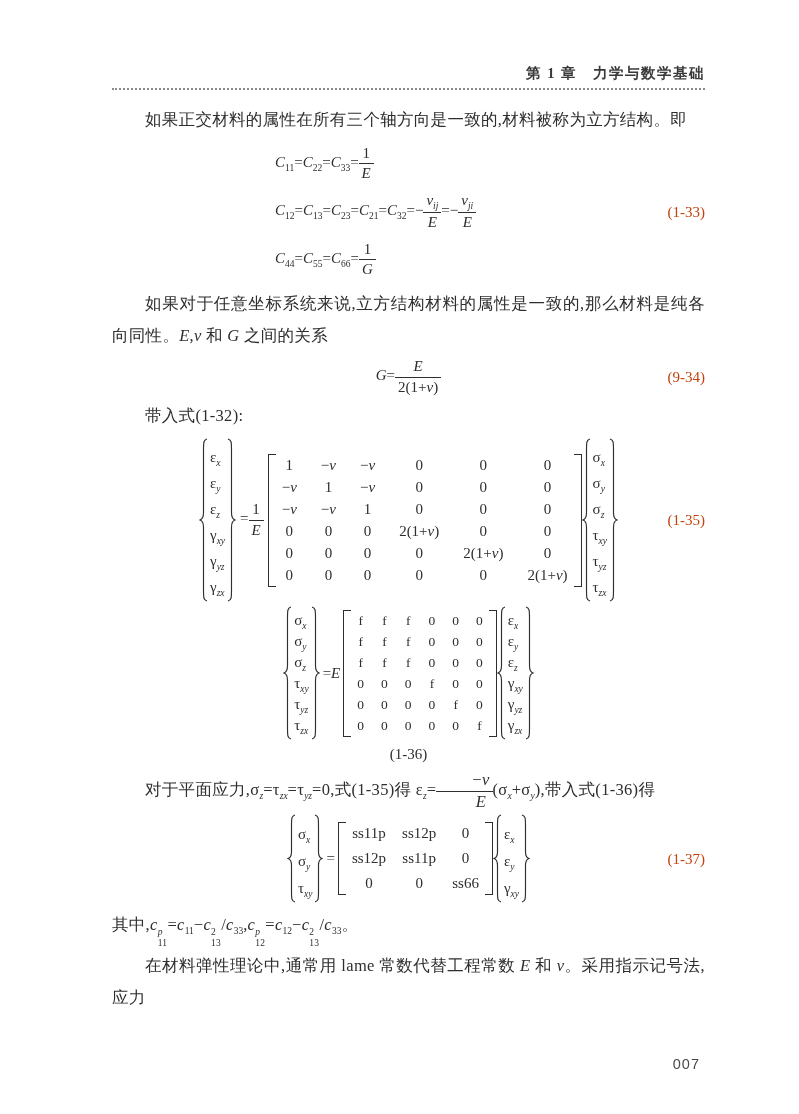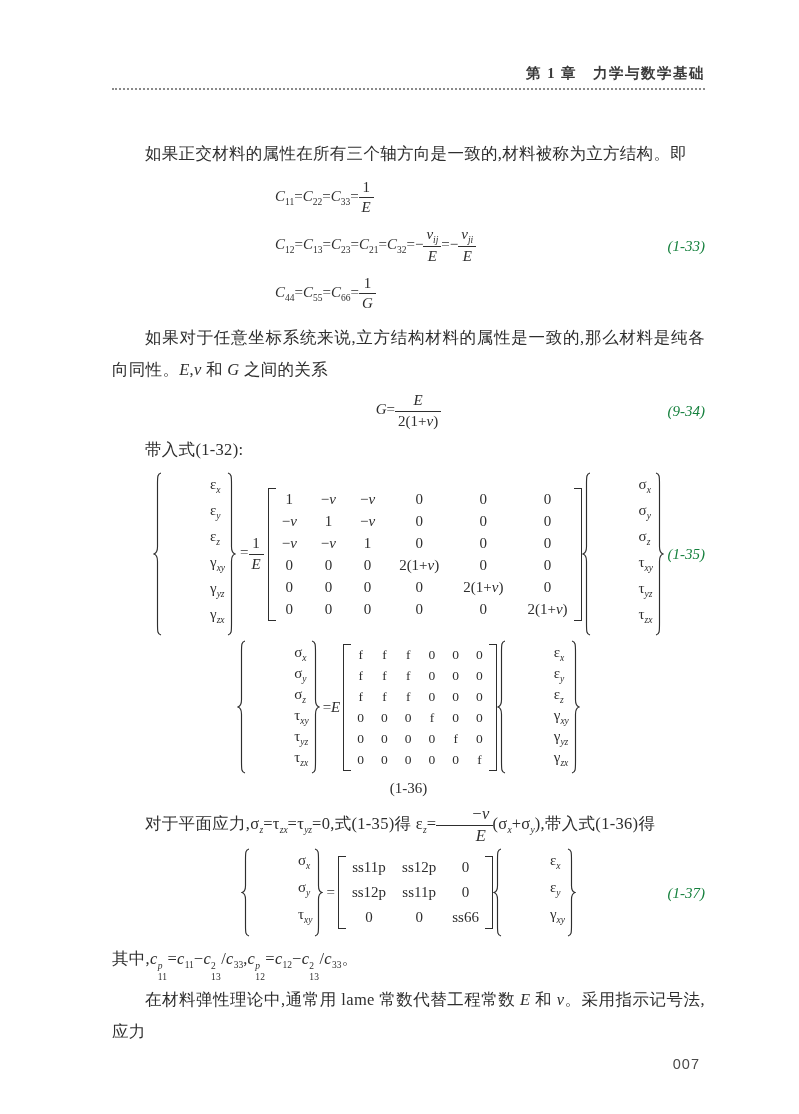--- a/index.html
+++ b/index.html
@@ -43,54 +43,54 @@
   .rm{ font-style:normal; }
   .frac{ display:inline-block; vertical-align:middle; text-align:center; line-height:1.15; }
   .fn{ display:block; border-bottom:1.1px solid currentColor; padding:0 3px 1px; }
   .fd{ display:block; padding:1px 3px 0; }
   .subonly{ font-size:9.5px; vertical-align:-0.4em; letter-spacing:0; }
   .stk{ display:inline-flex; flex-direction:column; align-items:flex-start; vertical-align:-0.55em; line-height:1.1; font-size:9.5px; }
   
   .eqblock{ position:relative; }
   .eqnum{
     position:absolute; right:0; top:50%; transform:translateY(-50%);
-    font-size:15px; color:#15803d;font-style:italic;
+    font-size:15px; color:#c2410c;
   }
   .eqnum-static{ text-align:right; font-size:15px; }
   .eqline{ margin:9px 0; }
   .eqcenter{ display:flex; justify-content:center; align-items:center; }
   
   .bmat{ display:inline-flex; align-items:stretch; }
   .sqbr{ width:7px; }
   .sqbr.l{ border-left:1.7px solid #2e2e2e; border-top:1.7px solid #2e2e2e; border-bottom:1.7px solid #2e2e2e; }
   .sqbr.r{ border-right:1.7px solid #2e2e2e; border-top:1.7px solid #2e2e2e; border-bottom:1.7px solid #2e2e2e; }
   .mgrid{ display:grid; align-items:center; justify-items:center; padding:3px 6px; }
   .mcell{ white-space:nowrap; text-align:center; }
   
   .vec{ display:inline-flex; align-items:center; }
   .vcol{ display:flex; flex-direction:column; justify-content:center; padding:0 2px; }
-  .vcell{ display:flex; align-items:flex-start; white-space:nowrap;margin-left:46px; }
+  .vcell{ display:flex; align-items:flex-end; white-space:nowrap; }
   .brace{ display:block; color:#2e2e2e; }
   
   .pgnum{
     position:absolute; right:99px; bottom:42px;
     font-family:"Liberation Sans","DejaVu Sans",sans-serif;
     font-size:14.5px; color:#4a4a4a; letter-spacing:1px;
   }
 </style>
 </head>
 <body>
 
 <div class="page">
   <div class="content">
 
     <div class="hdr">第 1 章　力学与数学基础</div>
     <div class="hrule"></div>
 
-    <p class="para ind" style="margin-top:48px;"><span class="rm">如果正交材料的属性在所有三个轴方向是一致的,材料被称为立方结构。即</span></p>
+    <p class="para ind" style="margin-top:14px;"><span class="rm">如果正交材料的属性在所有三个轴方向是一致的,材料被称为立方结构。即</span></p>
 
     <div class="eqblock mt" style="margin-top:8px; margin-left:163px;">
       <div class="eqline"><span><span><span class="it">C</span></span><span class="subonly rm">11</span></span><span class="rm">=</span><span><span><span class="it">C</span></span><span class="subonly rm">22</span></span><span class="rm">=</span><span><span><span class="it">C</span></span><span class="subonly rm">33</span></span><span class="rm">=</span><span class="frac"><span class="fn"><span class="rm">1</span></span><span class="fd"><span class="it">E</span></span></span></div>
       <div class="eqline"><span><span><span class="it">C</span></span><span class="subonly rm">12</span></span><span class="rm">=</span><span><span><span class="it">C</span></span><span class="subonly rm">13</span></span><span class="rm">=</span><span><span><span class="it">C</span></span><span class="subonly rm">23</span></span><span class="rm">=</span><span><span><span class="it">C</span></span><span class="subonly rm">21</span></span><span class="rm">=</span><span><span><span class="it">C</span></span><span class="subonly rm">32</span></span><span class="rm">=−</span><span class="frac"><span class="fn"><span><span><span class="it">v</span></span><span class="subonly it">ij</span></span></span><span class="fd"><span class="it">E</span></span></span><span class="rm">=−</span><span class="frac"><span class="fn"><span><span><span class="it">v</span></span><span class="subonly it">ji</span></span></span><span class="fd"><span class="it">E</span></span></span></div>
       <div class="eqline"><span><span><span class="it">C</span></span><span class="subonly rm">44</span></span><span class="rm">=</span><span><span><span class="it">C</span></span><span class="subonly rm">55</span></span><span class="rm">=</span><span><span><span class="it">C</span></span><span class="subonly rm">66</span></span><span class="rm">=</span><span class="frac"><span class="fn"><span class="rm">1</span></span><span class="fd"><span class="it">G</span></span></span></div>
       <span class="eqnum">(1-33)</span>
     </div>
 
     <p class="para ind" style="margin-top:10px;"><span class="rm">如果对于任意坐标系统来说,立方结构材料的属性是一致的,那么材料是纯各向同性。</span><span class="it">E</span><span class="rm">,</span><span class="it">v</span><span class="rm"> 和 </span><span class="it">G</span><span class="rm"> 之间的关系</span></p>
 

